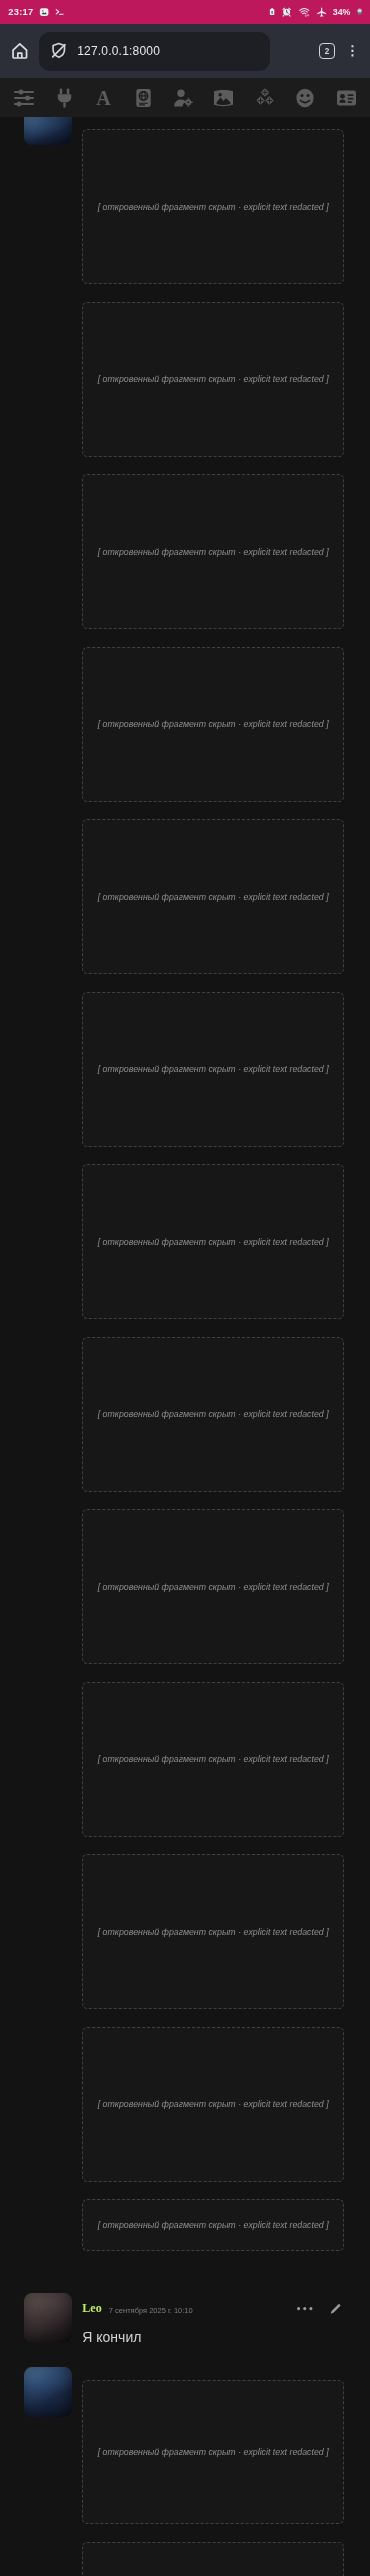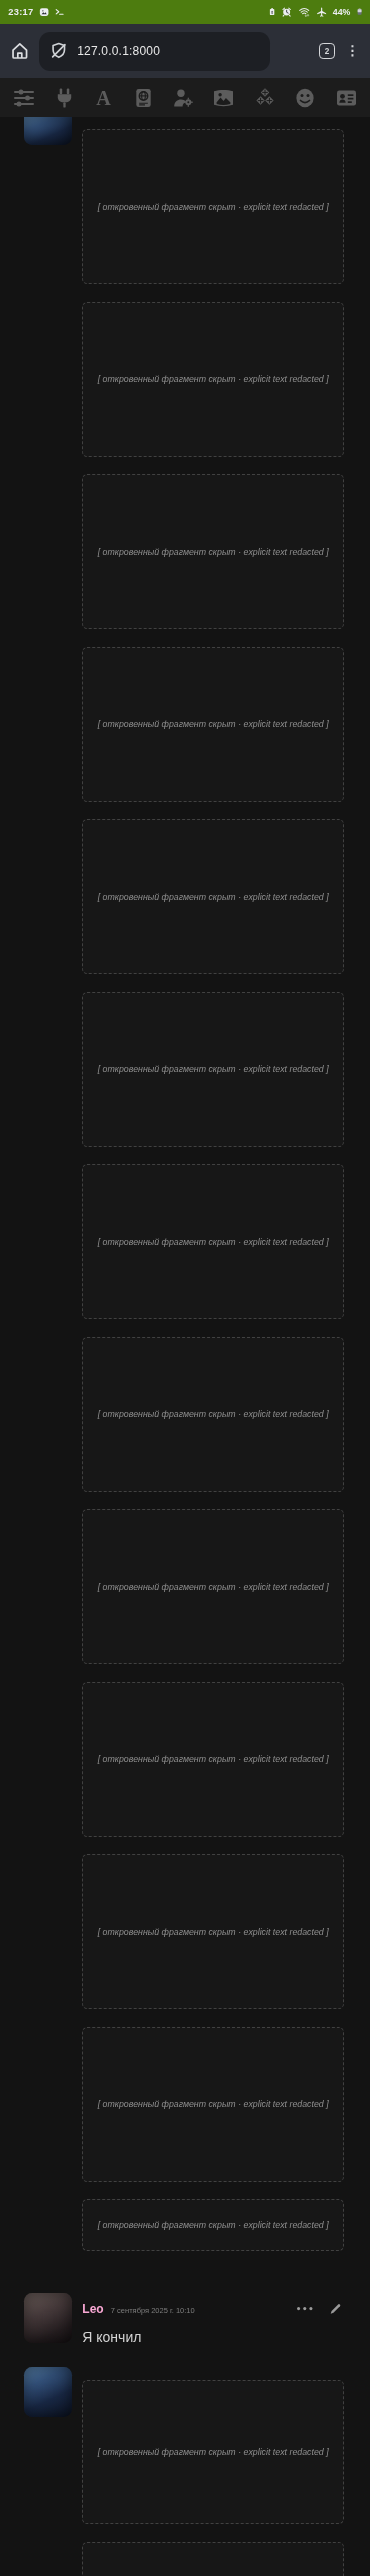--- a/index.html
+++ b/index.html
@@ -4,21 +4,21 @@
 <style>
   * { margin:0; padding:0; box-sizing:border-box; }
   html,body { background:#000; }
   .screen {
     position:relative; width:371px; height:3563px; margin:0 auto;
     background:#131313; overflow:hidden;
     font-family:"Liberation Sans", sans-serif; color:#ddd;
   }
   
   .statusbar {
-    height:24px; background:#4d7c0f; display:flex; align-items:center;
+    height:24px; background:#be185d; display:flex; align-items:center;
     padding:0 8.2px; gap:5.2px; color:#eceef1;
   }
   .statusbar .time { font-size:9.3px; font-weight:bold; letter-spacing:0.3px; }
   .sb-icon { display:inline-flex; align-items:center; }
   .sb-spacer { flex:1; }
   .statusbar .pct { font-size:8.8px; font-weight:bold; }
   
   .addressbar {
     height:54px; background:#2c2f37; display:flex; align-items:center;
     padding:0 9.3px; gap:8.2px;
@@ -48,21 +48,21 @@
     box-shadow:inset 0 0 15.5px rgba(0,0,0,.55);
   }
   .avatar.cut { height:28px; border-radius:0 0 8.2px 8.2px; }
   .avatar-gwen { background:linear-gradient(155deg,#5b86b0 0%,#33517a 30%,#182743 62%,#0c1322 100%); }
   .avatar-leo  { background:linear-gradient(155deg,#6e615d 0%,#45393a 40%,#241d1f 75%,#151113 100%); }
   .msg-body { flex:1; margin-left:10.3px; padding-right:27px; min-width:0; }
   .msg1 .msg-body { margin-top:12.4px; }
   .msg2 { margin-top:24px; }
   .msg3 { margin-top:21.6px; position:relative; }
   .msg-header { display:flex; align-items:center; gap:7.2px; height:24px; margin-top:4.1px; }
-  .author { font-size:12px; font-weight:bold; color:#f9a8d4; }
+  .author { font-size:12px; font-weight:bold; color:#bef264;font-family:Liberation Serif, serif; }
   .timestamp { font-size:7.5px; color:#7d7d7d; margin-top:3px; }
   .model-badge {
     font-size:10.8px; font-weight:900; color:#efe9dd; margin-top:1px;
     letter-spacing:-0.5px; transform:scaleY(1.05);
   }
   .header-actions { margin-left:auto; display:flex; align-items:center; gap:15.5px; padding-right:2.1px; }
   .plain-text { font-size:14px; color:#d3d3d3; margin-top:8.2px; }
   .paras { margin-top:13.4px; }
   .para {
     min-height:155px; margin-bottom:17.5px; padding:7.2px 11.3px;
@@ -118,21 +118,21 @@
           <path d="M8.6 16.4c2.4-2.1 4.4-2.1 6.8 0" stroke="#eceef1" stroke-width="2.3" fill="none" stroke-linecap="round"></path>
           <path d="M15.5 18.5v3.5 M14 20.5l1.5 1.8 1.5-1.8" stroke="#eceef1" stroke-width="1.4" fill="none"></path>
           <path d="M20 22v-3.5 M18.5 20l1.5-1.8L21.5 20" stroke="#eceef1" stroke-width="1.4" fill="none"></path>
         </svg>
     </span>
     <span class="sb-icon">
       <svg width="11.3" height="11.3" viewBox="0 0 24 24">
           <path d="M21.5 15.5l-8.3-4.7V5c0-1-.5-2-1.2-2S10.8 4 10.8 5v5.8L2.5 15.5v2.1l8.3-2.6v4.4l-2.3 1.7v1.7l3.5-.9 3.5.9v-1.7l-2.3-1.7V15l8.3 2.6z" fill="#eceef1"></path>
         </svg>
     </span>
-    <span class="pct">44%</span>
+    <span class="pct">34%</span>
     <span class="sb-icon">
       <svg width="7.2" height="11.3" viewBox="0 0 24 24">
           <rect x="9" y="1.5" width="6" height="2.5" fill="#b9bcc2"></rect>
           <rect x="5.5" y="4" width="13" height="18" rx="2" fill="#6a707b"></rect>
           <rect x="5.5" y="4" width="13" height="10" rx="2" fill="#d4d7db"></rect>
         </svg>
     </span>
   </div>
 
   <div class="addressbar">

